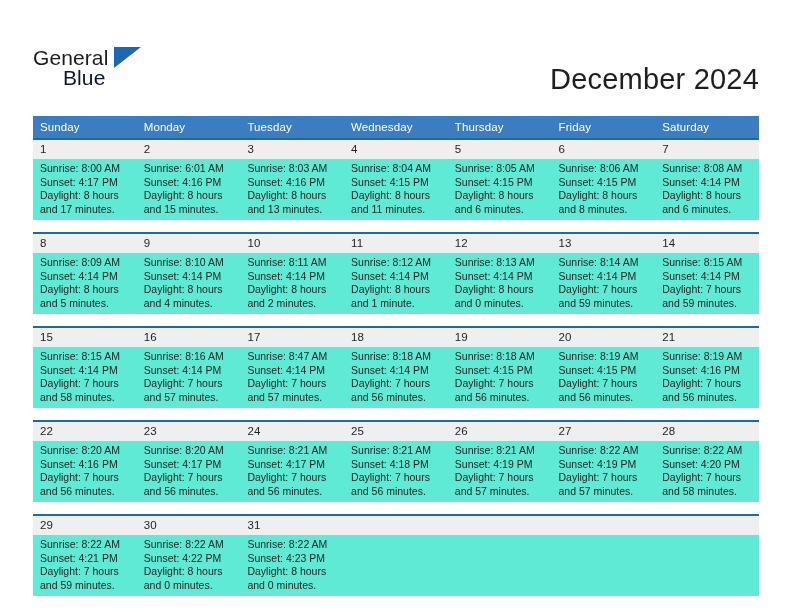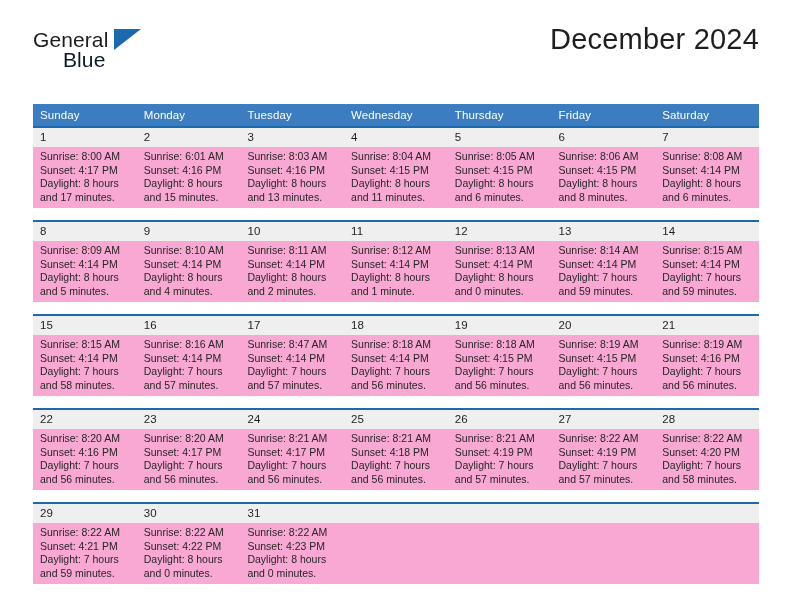--- a/index.html
+++ b/index.html
@@ -22,21 +22,21 @@
   }
 
   
   .masthead {
     position: absolute;
     left: 0; right: 0; top: 0;
     height: 96px;
     padding: 0 33px;
     box-sizing: border-box;
     display: flex;
-    align-items: flex-start;
+    align-items: flex-end;
     justify-content: space-between;
   }
 
   .logo {
     position: relative;
     margin-top: 28px;
     width: 170px;
     height: 50px;
     user-select: none;
   }
@@ -85,21 +85,21 @@
     color: #232323;
     line-height: 20px;
     margin-top: 5px;
     letter-spacing: 0.1px;
   }
 
   
   .calendar {
     position: absolute;
     left: 33px;
-    top: 104px;
+    top: 116px;
     width: 726px;
     border-collapse: collapse;
     table-layout: fixed;
   }
   .calendar th {
     background: #3b7dc0;
     color: #ffffff;
     font-weight: normal;
     font-size: 11.5px;
     text-align: left;
@@ -126,21 +126,21 @@
   .daynum-row td {
     background: #efefef;
     padding: 3px 0 2px 7px;
     font-size: 11.5px;
     color: #1f1f1f;
     vertical-align: top;
     height: 14px;
     letter-spacing: 0.1px;
   }
   .detail-row td {
-    background: #f9a8d4;
+    background: #5eead4;
     padding: 3px 5px 2px 7px;
     font-size: 10.5px;
     color: #262626;
     vertical-align: top;
     line-height: 13.6px;
     height: 56px;
   }
   .detail-row td div {
     white-space: nowrap;
   }

